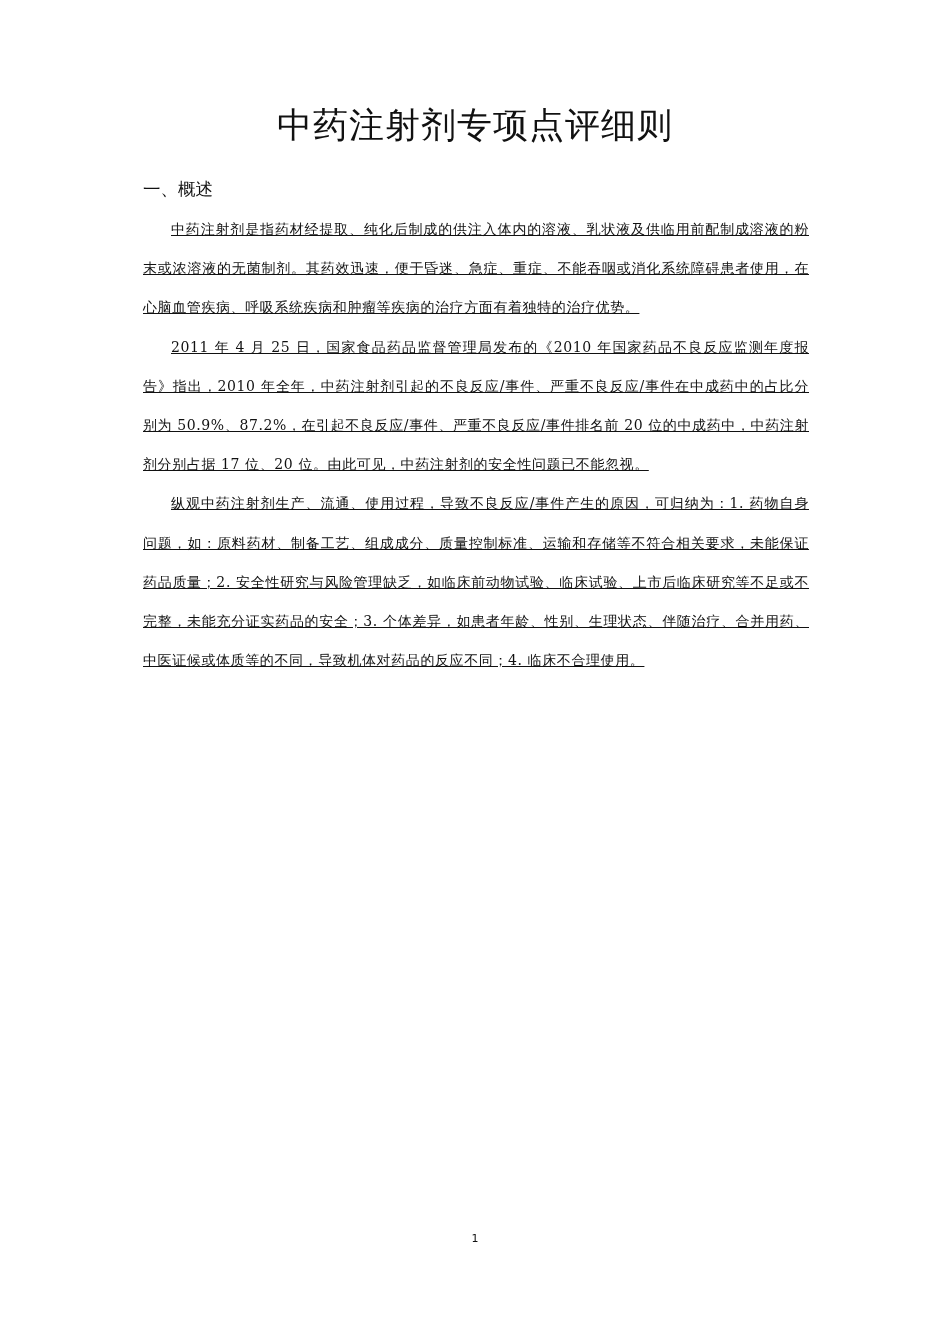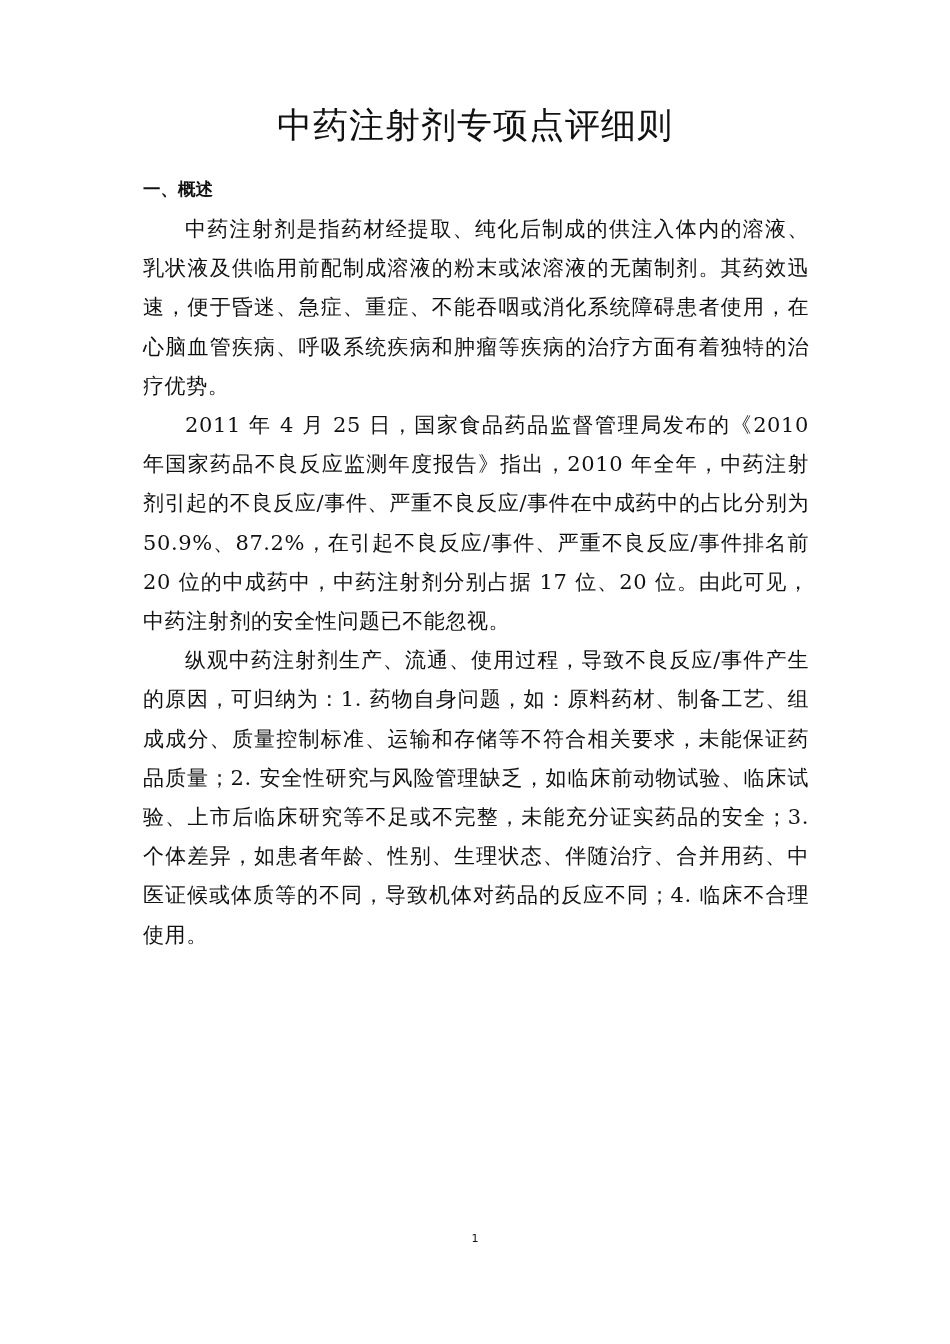--- a/index.html
+++ b/index.html
@@ -38,30 +38,31 @@
       position: absolute;
       left: 143px;
       top: 170px;
       width: 666px;
     }
     .heading {
       font-size: 17.5px;
       line-height: 38px;
       height: 38px;
       margin: 0;
-      font-weight: bold;
+      font-weight: normal;
     }
     .para {
-      font-size: 21px;
+      font-size: 14px;
       line-height: 39.2px;
       text-indent: 2em;
       text-align: justify;
       text-justify: inter-character;
       margin: 0;
       letter-spacing: 0.6px;
+      text-decoration: underline;
     }
     .para + .para { margin-top: 0; }
     .p1 { margin-top: 2px; }
     .page-number {
       position: absolute;
       left: 0;
       top: 1232px;
       width: 950px;
       text-align: center;
       font-size: 11px;

